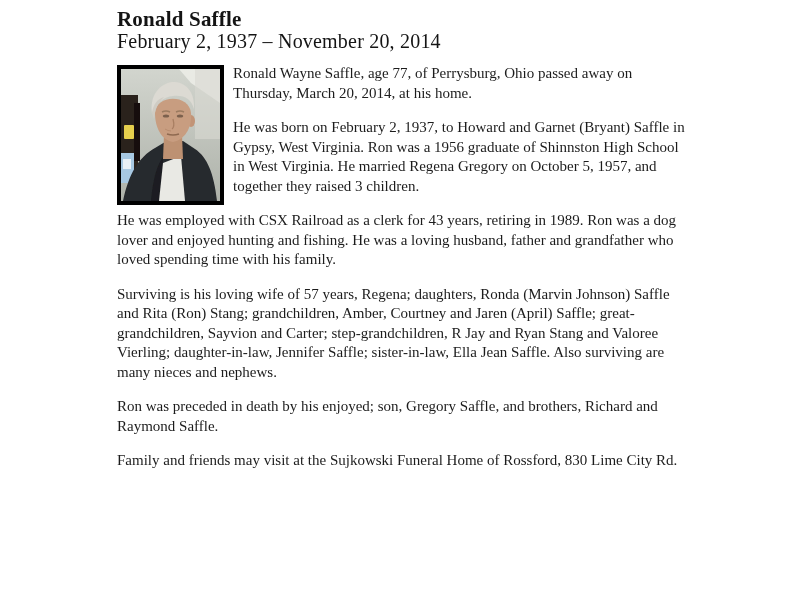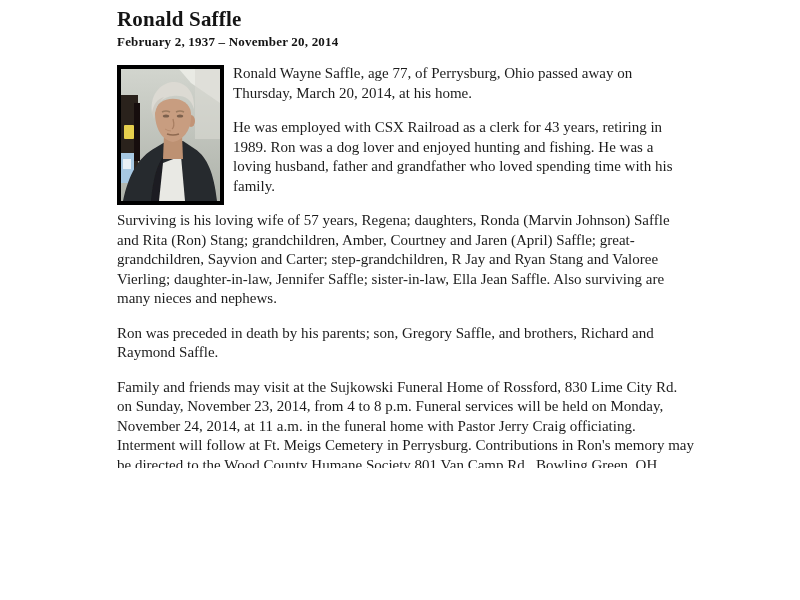--- a/index.html
+++ b/index.html
@@ -20,23 +20,23 @@
   }
   h1.name {
     margin: 0;
     font-size: 21px;
     line-height: 25px;
     font-weight: bold;
     color: #141414;
     letter-spacing: 0.2px;
   }
   .dates {
-    font-size: 13px;
+    font-size: 20px;
     line-height: 19px;
-    font-weight: bold;
+    font-weight: normal;
     color: #141414;
     margin: 0 0 13px 0;
     letter-spacing: 0.2px;
   }
   .content {
     font-size: 15px;
     line-height: 19.5px;
   }
   .content p {
     margin: 0 0 15px 0;
@@ -107,25 +107,26 @@
           <path d="M 55,43 Q 59,41 63,43" stroke="#9b7a5f" stroke-width="1.4" fill="none"></path>
           <path d="M 52,50 Q 54,58 51,60" stroke="#a97f62" stroke-width="1.3" fill="none"></path>
           <path d="M 46,65 Q 52,67 58,65" stroke="#8f6950" stroke-width="1.5" fill="none"></path>
           <path d="M 44,60 Q 47,62 50,62" stroke="#b08566" stroke-width="1" fill="none" opacity="0.7"></path>
         </g>
       </svg>
     </div>
 
     <p>Ronald Wayne Saffle, age 77, of Perrysburg, Ohio passed away on Thursday, March 20, 2014, at his home.</p>
 
+    <p>He was born on February 2, 1937, to Howard and Garnet (Bryant) Saffle in Gypsy, West Virginia. Ron was a 1956 graduate of Shinnston High School in West Virginia. He married Regena Gregory on October 5, 1957, and together they raised 3 children.</p>
 
     <p>He was employed with CSX Railroad as a clerk for 43 years, retiring in 1989. Ron was a dog lover and enjoyed hunting and fishing. He was a loving husband, father and grandfather who loved spending time with his family.</p>
 
     <p>Surviving is his loving wife of 57 years, Regena; daughters, Ronda (Marvin Johnson) Saffle and Rita (Ron) Stang; grandchildren, Amber, Courtney and Jaren (April) Saffle; great-grandchildren, Sayvion and Carter; step-grandchildren, R Jay and Ryan Stang and Valoree Vierling; daughter-in-law, Jennifer Saffle; sister-in-law, Ella Jean Saffle. Also surviving are many nieces and nephews.</p>
 
-    <p>Ron was preceded in death by his parents; son, Gregory Saffle, and brothers, Richard and Raymond Saffle.</p>
+    <p>Ron was preceded in death by his enjoyed; son, Gregory Saffle, and brothers, Richard and Raymond Saffle.</p>
 
     <p>Family and friends may visit at the Sujkowski Funeral Home of Rossford, 830 Lime City Rd. on Sunday, November 23, 2014, from 4 to 8 p.m. Funeral services will be held on Monday, November 24, 2014, at 11 a.m. in the funeral home with Pastor Jerry Craig officiating. Interment will follow at Ft. Meigs Cemetery in Perrysburg. Contributions in Ron's memory may be directed to the Wood County Humane Society 801 Van Camp Rd., Bowling Green, OH 43402.</p>
 
     <p>Published in Toledo Blade on November 22, 2014.</p>
 
   </div>
 </div>
 
 </body></html>

